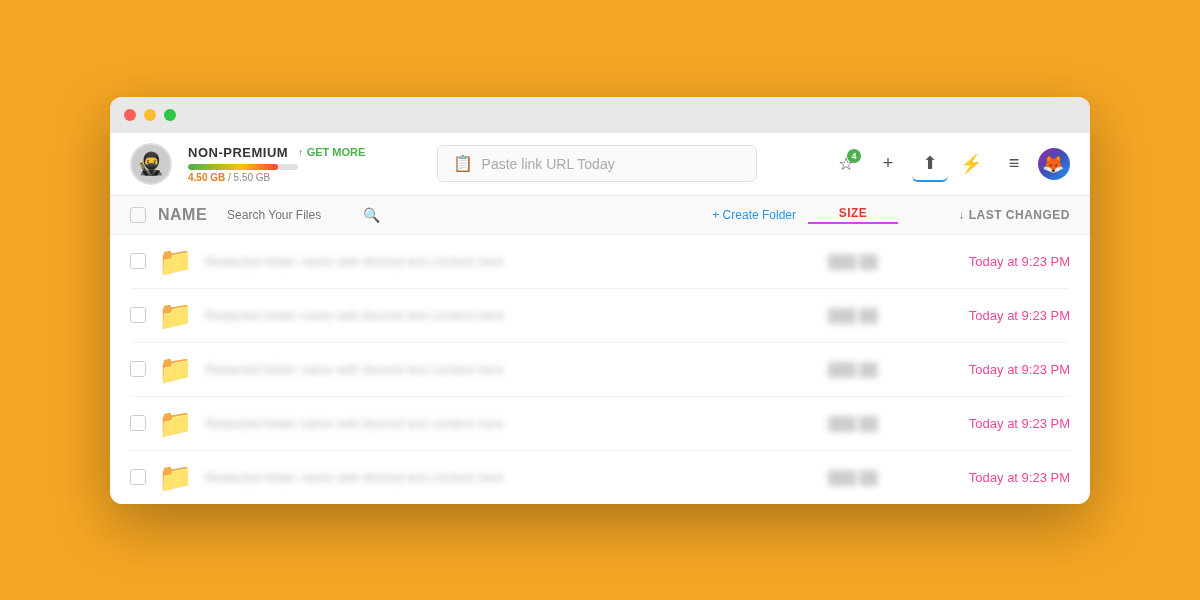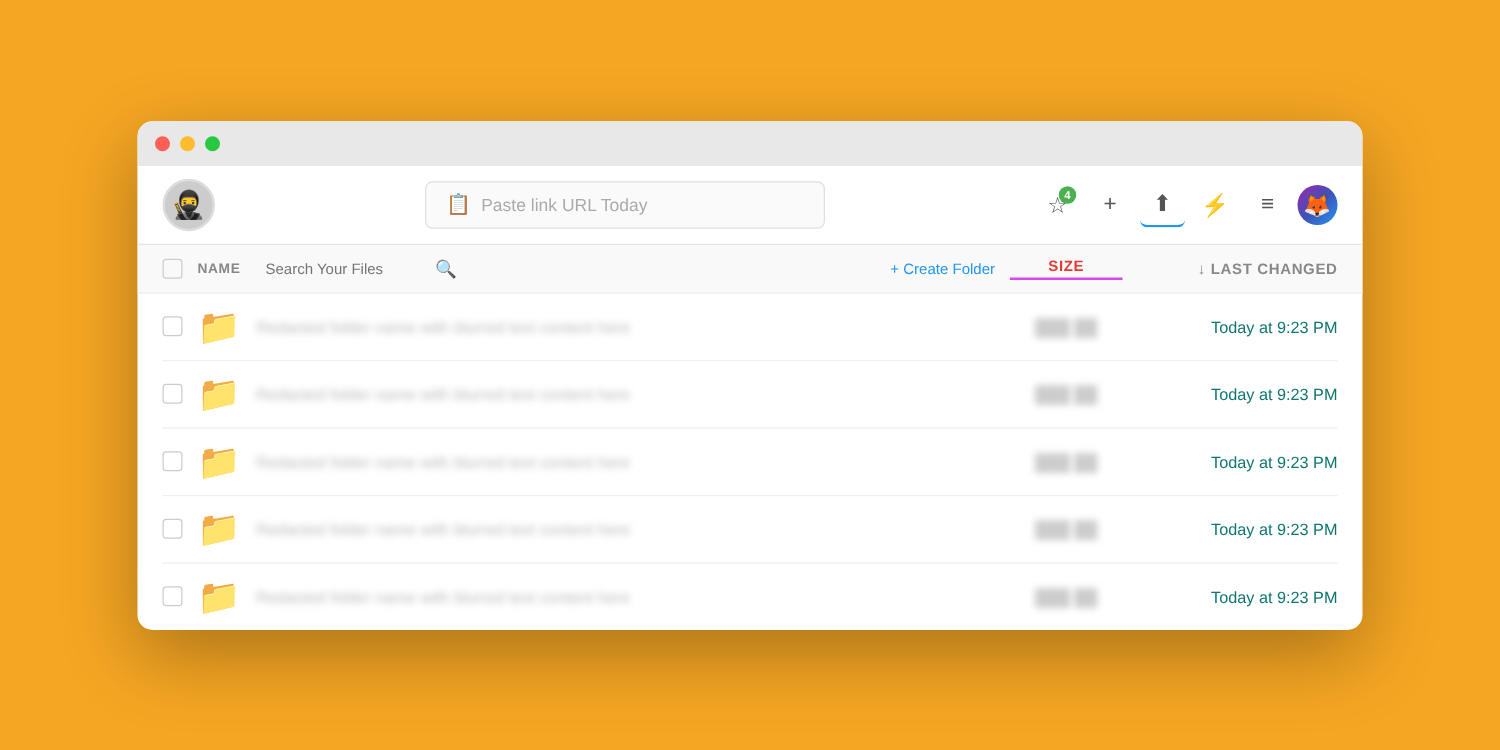--- a/index.html
+++ b/index.html
@@ -175,21 +175,21 @@
       gap: 12px;
     }
     .checkbox-all {
       width: 16px;
       height: 16px;
       border: 1.5px solid #ccc;
       border-radius: 3px;
       cursor: pointer;
     }
     .col-name {
-      font-size: 11px;
+      font-size: 16px;
       font-weight: 600;
       color: #888;
       letter-spacing: 0.5px;
       text-transform: uppercase;
     }
     .search-files {
       display: flex;
       align-items: center;
       gap: 16px;
       margin-left: 8px;
@@ -272,40 +272,53 @@
       text-align: center;
       font-size: 13px;
       color: #ccc;
       filter: blur(3px);
       user-select: none;
     }
     .file-changed {
       min-width: 160px;
       text-align: right;
       font-size: 13px;
-      color: #0f766e;
+      color: #ec4899;
     }
   </style>
 </head>
 <body>
 
 <div class="window">
 
   <div class="titlebar">
     <div class="dot dot-red"></div>
     <div class="dot dot-yellow"></div>
     <div class="dot dot-green"></div>
   </div>
 
   <div class="toolbar">
 
     <div class="avatar">
       <span>🥷</span>
     </div>
 
+    <div class="user-info">
+      <div class="plan-row">
+        <span class="plan-label">NON-PREMIUM</span>
+        <a class="get-more">↑ GET MORE</a>
+      </div>
+      <div class="storage-bar-wrap">
+        <div class="storage-bar-fill" style="width: 82%"></div>
+      </div>
+      <div class="storage-text">
+        <span class="used">4.50 GB</span>
+        <span class="total"> / 5.50 GB</span>
+      </div>
+    </div>
 
     <div class="toolbar-middle">
       <div class="paste-link">
         <span class="paste-link-icon">📋</span>
         <span>Paste link URL Today</span>
       </div>
     </div>
 
     <div class="toolbar-actions">
 

